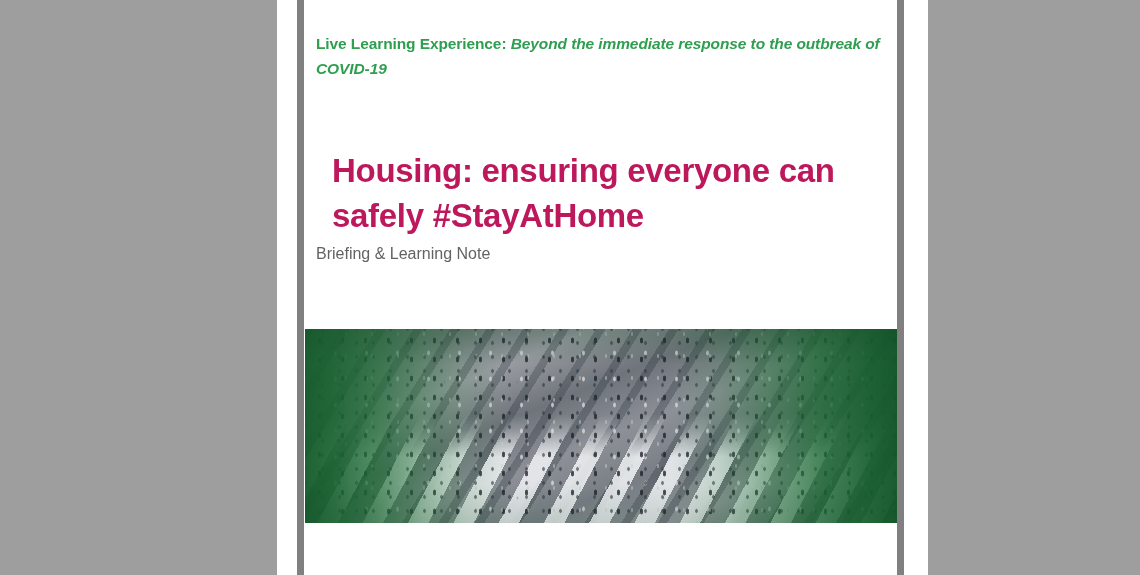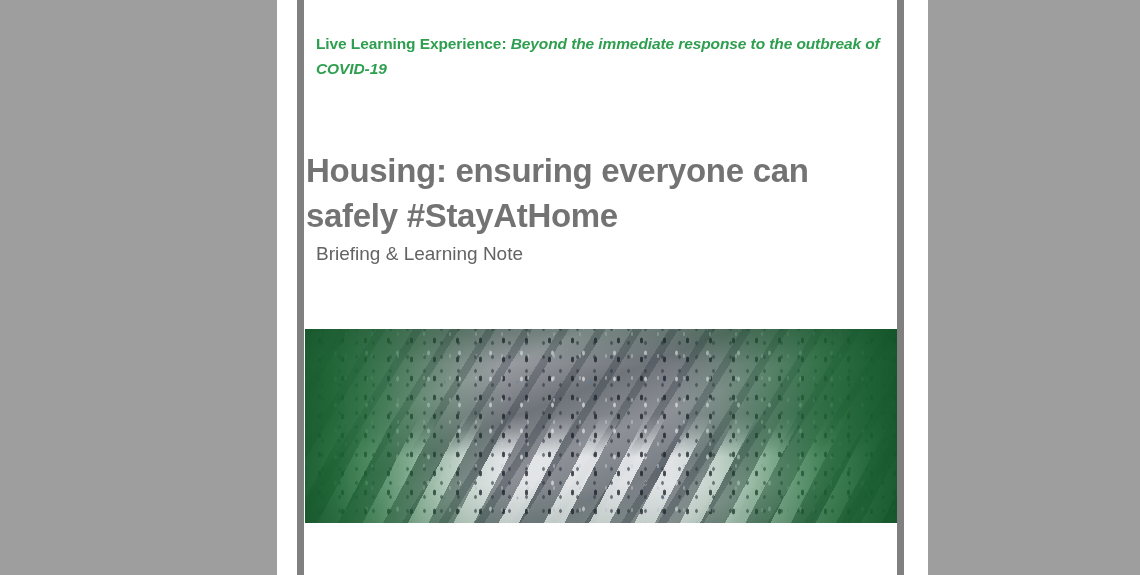--- a/index.html
+++ b/index.html
@@ -79,38 +79,38 @@
     font-style: normal;
   }
   #kicker .tail {
     font-weight: 700;
     font-style: italic;
   }
 
   
   #slide-title {
     position: absolute;
-    left: 2px;
+    left: 28px;
     top: 148px;
     width: 520px;
     font-size: 33px;
     line-height: 45px;
     font-weight: 700;
-    color: #737373;
+    color: #be185d;
     letter-spacing: -0.3px;
   }
 
   
   #subtitle-block {
     position: absolute;
     left: 12px;
     top: 241px;
     width: 520px;
     color: #636363;
-    font-size: 19px;
+    font-size: 16px;
     line-height: 26px;
     font-weight: 400;
   }
 
   
   #hero {
     position: absolute;
     left: 1px;
     top: 329px;
     width: 592px;

